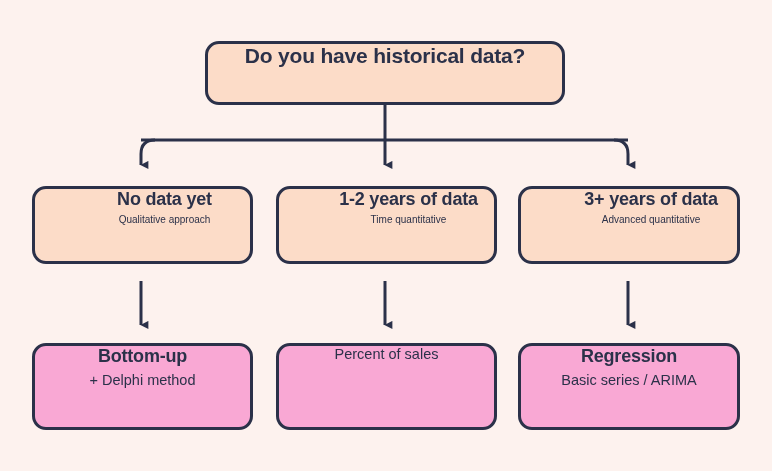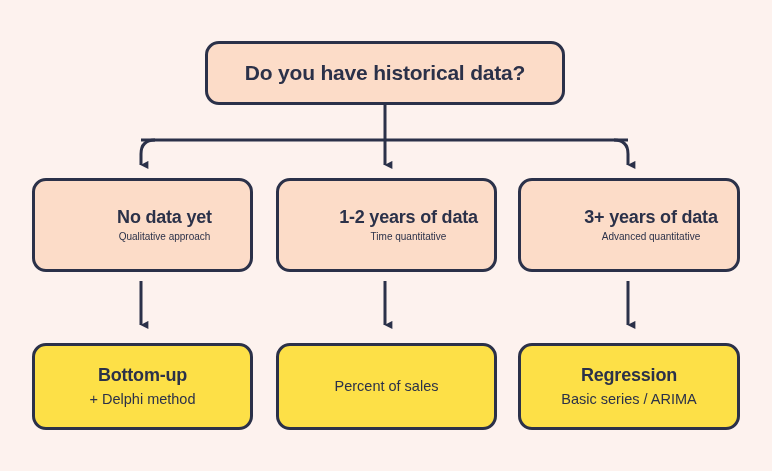--- a/index.html
+++ b/index.html
@@ -30,29 +30,28 @@
     pointer-events: none;
   }
   .node {
     position: absolute;
     box-sizing: border-box;
     border: 3px solid #2b3149;
     border-radius: 14px;
     display: flex;
     flex-direction: column;
     align-items: center;
-    justify-content: center;
     text-align: center;
     color: #2b3149;
   }
   .node.peach {
     background: #fcdcc8;
   }
   .node.gray {
-    background: #fde047;
+    background: #f9a8d4;
   }
   .node-title {
     font-weight: bold;
     letter-spacing: -0.2px;
     line-height: 1.15;
   }
   .node-sub {
     font-weight: normal;
     line-height: 1.2;
   }
@@ -61,22 +60,22 @@
     left: 205px;
     top: 41px;
     width: 360px;
     height: 64px;
   }
   #node-root .node-title {
     font-size: 21px;
   }
   
   .row-mid {
-    top: 178px;
-    height: 94px;
+    top: 186px;
+    height: 78px;
     padding-left: 44px;
   }
   .row-mid .node-title {
     font-size: 18px;
     margin-bottom: 4px;
   }
   .row-mid .node-sub {
     font-size: 10px;
   }
   

